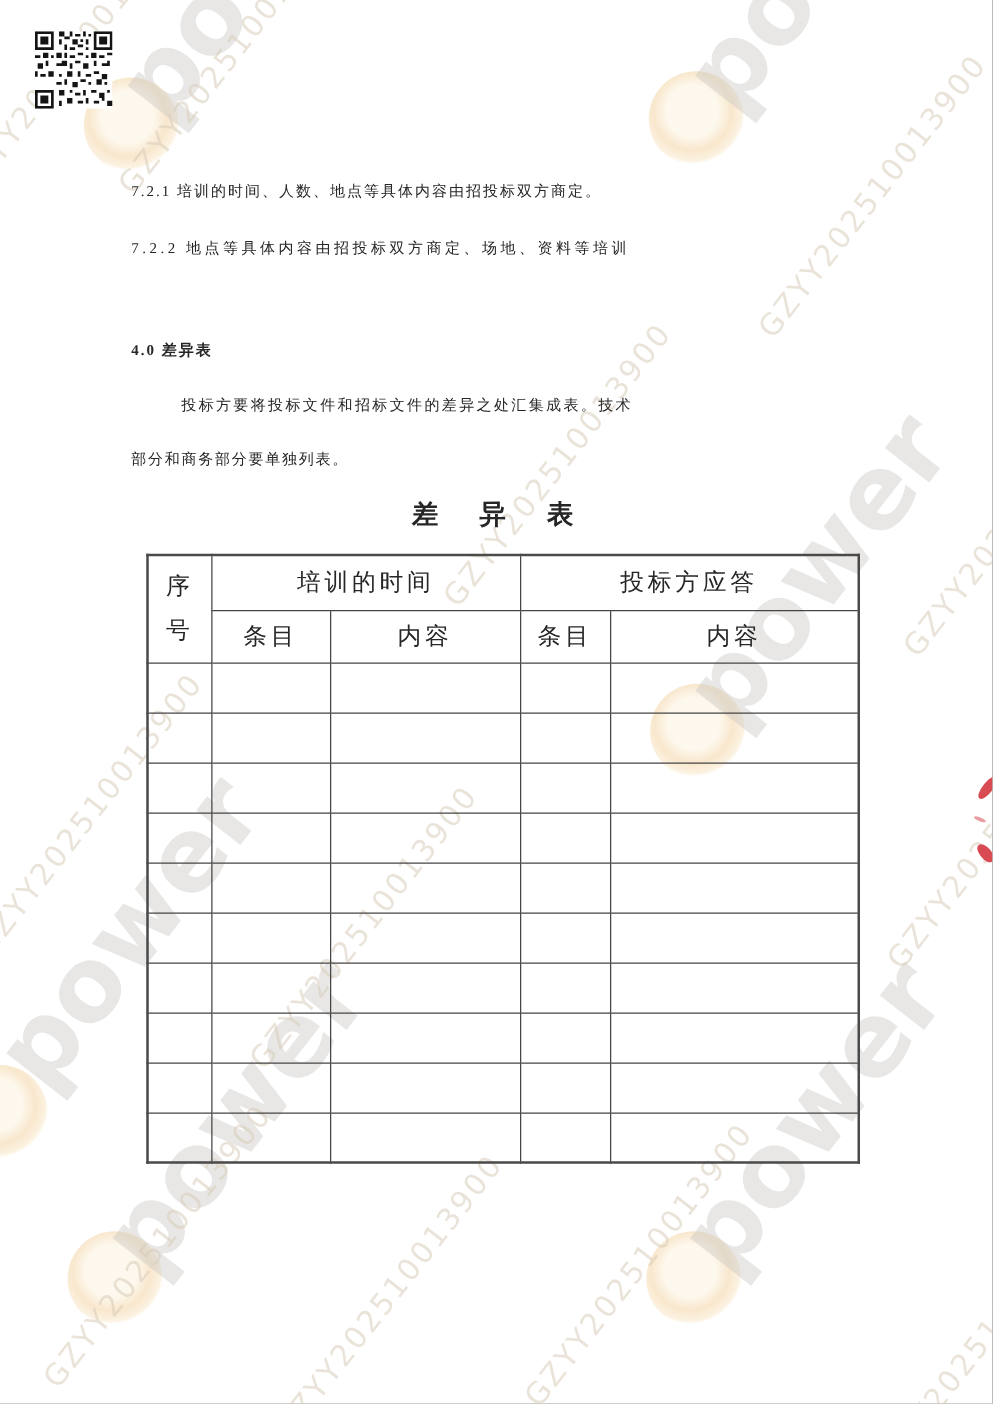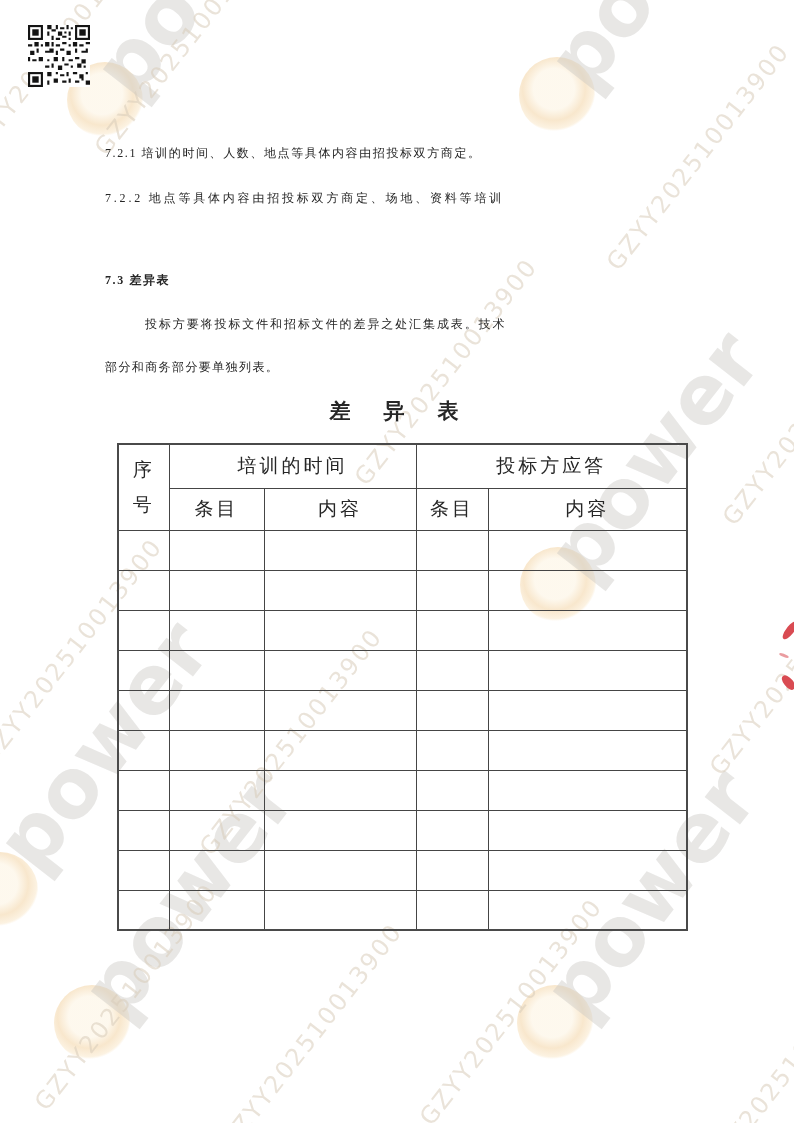--- a/index.html
+++ b/index.html
@@ -114,21 +114,21 @@
                M0 15h1v2H0z M2 16h2v1H2z M5 15h2v2H5z M9 16h1v1H9z M12 15h2v2h-2z
                M16 15h1v2h-1z M19 16h2v1h-2z M22 15h2v1h-2z M25 16h2v2h-2z
                M8 19h2v1H8z M11 18h1v2h-1z M14 19h2v2h-2z M17 18h2v1h-2z M20 19h1v1h-1z M23 18h2v2h-2z M26 19h1v1h-1z
                M9 22h2v2H9z M13 22h1v1h-1z M15 23h2v1h-2z M18 22h1v2h-1z M21 22h2v1h-2z M24 23h2v2h-2z M27 22h1v1h-1z
                M9 26h1v2H9z M12 25h2v2h-2z M16 26h2v1h-2z M19 25h1v2h-1z M22 26h2v1h-2z M25 25h1v1h-1z M27 26h2v2h-2z"></path>
     </g>
   </svg>
 
   <div class="line ls1" style="top:141px;">7.2.1  培训的时间、人数、地点等具体内容由招投标双方商定。</div>
   <div class="line ls2" style="top:186px;">7.2.2  地点等具体内容由招投标双方商定、场地、资料等培训</div>
-  <div class="line ls1 bold" style="top:268px;">7.3 差异表</div>
+  <div class="line ls1 bold" style="top:268px;">4.0 差异表</div>
   <div class="line ls3" style="top:312px; left:145px;">投标方要将投标文件和招标文件的差异之处汇集成表。技术</div>
   <div class="line ls4" style="top:355px;">部分和商务部分要单独列表。</div>
 
   <div class="tbl-title">差　异　表</div>
 
   <table class="diff">
     <colgroup>
       <col style="width:51px;">
         <col style="width:95px;">
         <col style="width:152px;">

